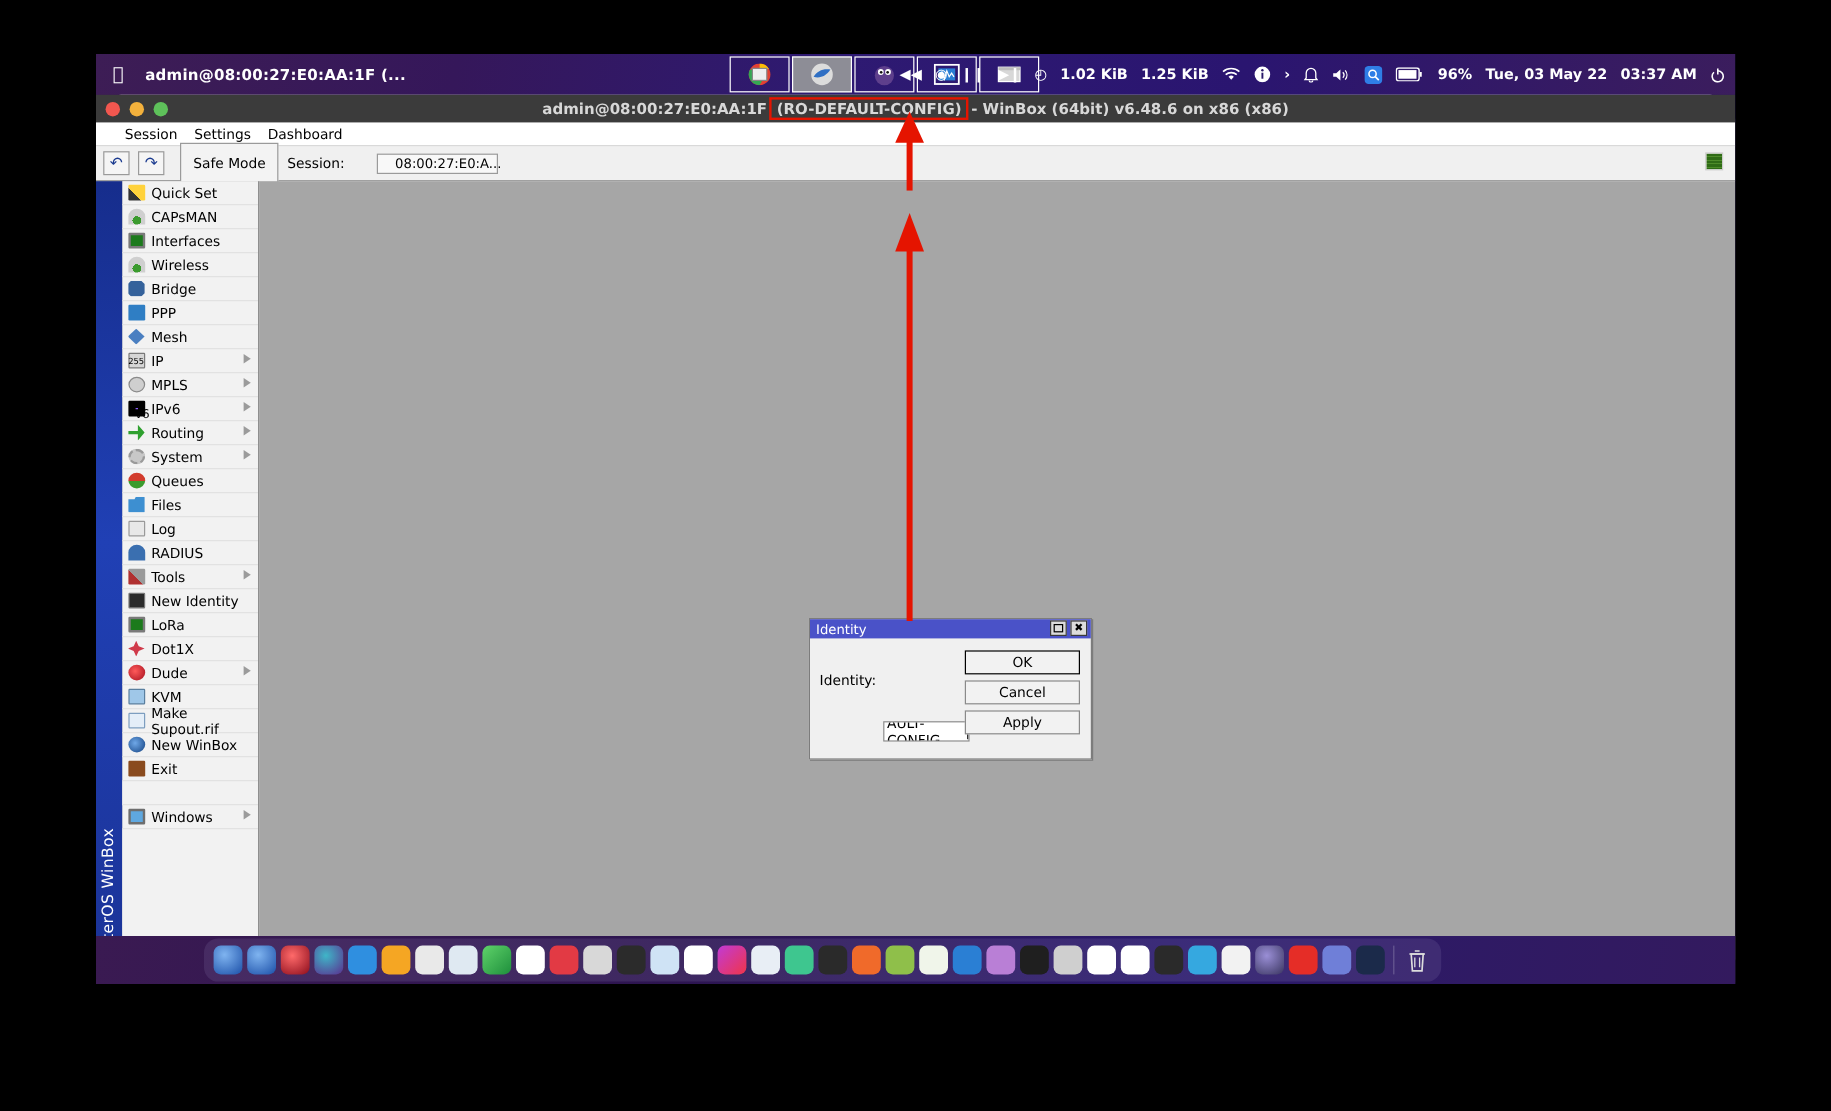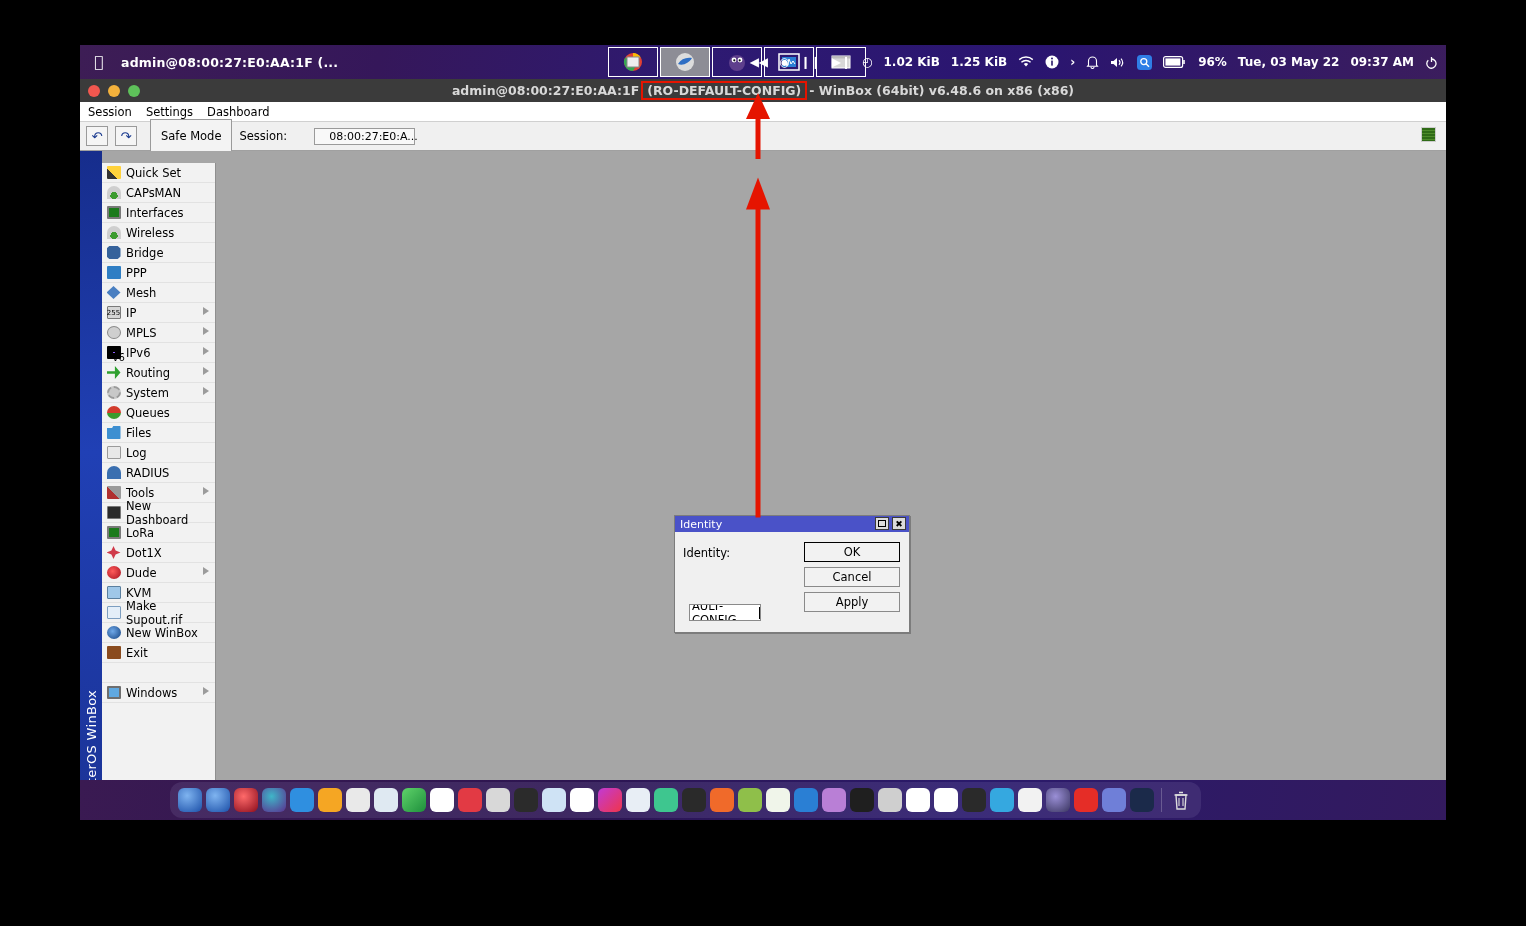--- a/index.html
+++ b/index.html
@@ -51,21 +51,21 @@
   .traffic{ position:absolute; left:8px; top:6px; display:flex; gap:8px; }
   .tl{ width:12px; height:12px; border-radius:50%; }
   .tl.red{ background:#f1574f; } .tl.yellow{ background:#f3b13c; } .tl.green{ background:#5ec15a; }
   #wb-title{ color:#d8d8d8; font-size:12.5px; font-weight:bold; display:flex; align-items:center; gap:0px;}
   #wb-title .hl{
     border:2.5px solid #e51400; padding:0 4px; margin:0 2px; color:#d8d8d8;
   }
 
   #wb-menu{
     height:20px; background:#fff; border-bottom:1px solid #d0d0d0;
-    display:flex; align-items:center; gap:14px; padding-left:8px;
+    display:flex; align-items:center; gap:14px; padding-left:24px;
     font-family:"DejaVu Sans", sans-serif; font-size:11.5px; color:#000;
   }
   #wb-menu span{ cursor:default; }
 
   #wb-toolbar{
     height:29px; background:#f0f0f0; border-bottom:1px solid #a0a0a0;
     display:flex; align-items:center; padding-left:6px; gap:7px; position:relative;
   }
   .tb-btn{
     width:22px; height:20px; border:1px solid #9a9a9a; background:#f5f5f5;
@@ -94,21 +94,21 @@
     position:absolute; left:0; top:0; width:22px; height:668px;
     background:linear-gradient(to bottom,#162d8c 0%,#2040b5 45%,#1b3397 100%);
   }
   #sidebar-strip .vtext{
     position:absolute; left:50%; bottom:10px; transform:translateX(-50%) rotate(180deg);
     writing-mode:vertical-rl; color:#fff; font-size:13px; letter-spacing:.3px;
     font-family:"DejaVu Sans", sans-serif;
   }
 
   #menu{
-    position:absolute; left:22px; top:12px; width:114px; height:668px;
+    position:absolute; left:22px; top:0; width:114px; height:668px;
     background:#f2f2f2; border-right:1px solid #8f8f8f;
   }
   .m-item{
     height:20px; display:flex; align-items:center; padding-left:4px;
     border-bottom:1px solid #e2e2e2; font-size:11.5px; color:#000; position:relative;
   }
   .m-item .ico{ width:15px; height:14px; margin-right:5px; flex:0 0 15px;
                 display:flex; align-items:center; justify-content:center; font-size:10px; }
   .m-item .arw{ position:absolute; right:6px; top:4px; width:0;height:0;
     border-left:6px solid #9b9b9b; border-top:4px solid transparent; border-bottom:4px solid transparent; }
@@ -152,21 +152,21 @@
   #dlg-title{
     height:16px; background:#4a52c8; display:flex; align-items:center;
     padding-left:5px; color:#fff; font-size:11px; position:relative;
   }
   .dlg-btns{ position:absolute; right:3px; top:1px; display:flex; gap:3px; }
   .dlg-btn{
     width:14px; height:13px; background:#dcdcdc; border:1px solid #3a3a3a;
     display:flex; align-items:center; justify-content:center; font-size:9px; color:#000;
   }
   .dlg-btn .sq{ width:8px;height:7px;border:1.5px solid #000; }
-  #dlg-body{ padding:11px 8px 0 8px; display:flex;flex-direction:column; }
+  #dlg-body{ padding:25px 8px 0 8px; display:flex; }
   .dlg-label{ font-size:11.5px; color:#000; padding-top:3px; }
   .dlg-input{
     margin-left:6px; width:72px; height:17px; border:1px solid #8a8a8a; background:#fff;
     font-size:11.5px; color:#000; display:flex; align-items:center; padding-left:2px;
     position:relative; overflow:hidden;margin-top:44px;
   }
   .caret{ width:1px; height:12px; background:#000; margin-left:1px; }
   .dlg-actions{ position:absolute; right:9px; top:26px; display:flex; flex-direction:column; gap:5px; }
   .dlg-action{
     width:96px; height:20px; border:1px solid #8a8a8a; background:#f2f2f2;
@@ -285,21 +285,21 @@
         </span>
         <span class="mi">
           <svg width="24" height="12" viewBox="0 0 24 12">
               <rect x="0.6" y="0.6" width="19" height="10.8" rx="2" fill="none" stroke="#fff" stroke-width="1.2"></rect>
               <rect x="2.4" y="2.4" width="15" height="7.2" fill="#fff"></rect>
               <path d="M21 4v4" stroke="#fff" stroke-width="1.6"></path>
             </svg>
         </span>
         <span class="mi">96%</span>
         <span class="mi">Tue, 03 May 22</span>
-        <span class="mi">09:37 AM</span>
+        <span class="mi">03:37 AM</span>
         <span class="mi">
           <svg width="13" height="13" viewBox="0 0 13 13">
               <path d="M6.5 1v5" stroke="#fff" stroke-width="1.3"></path>
               <path d="M3.3 3A4.6 4.6 0 106.5 1.8" stroke="#fff" stroke-width="1.3" fill="none" transform="translate(0,1.2)"></path>
             </svg>
         </span>
       </div>
     </div>
 
     <div id="winbox">
@@ -444,21 +444,21 @@
               <span class="ico">
                 <span class="ic ic-tools"></span>
               </span>
               <span>Tools</span>
               <span class="arw"></span>
             </div>
             <div class="m-item">
               <span class="ico">
                 <span class="ic ic-term"></span>
               </span>
-              <span>New Dashboard</span>
+              <span>New Identity</span>
             </div>
             <div class="m-item">
               <span class="ico">
                 <span class="ic ic-lora"></span>
               </span>
               <span>LoRa</span>
             </div>
             <div class="m-item">
               <span class="ico">
                 <span class="ic ic-dot1x"></span>

